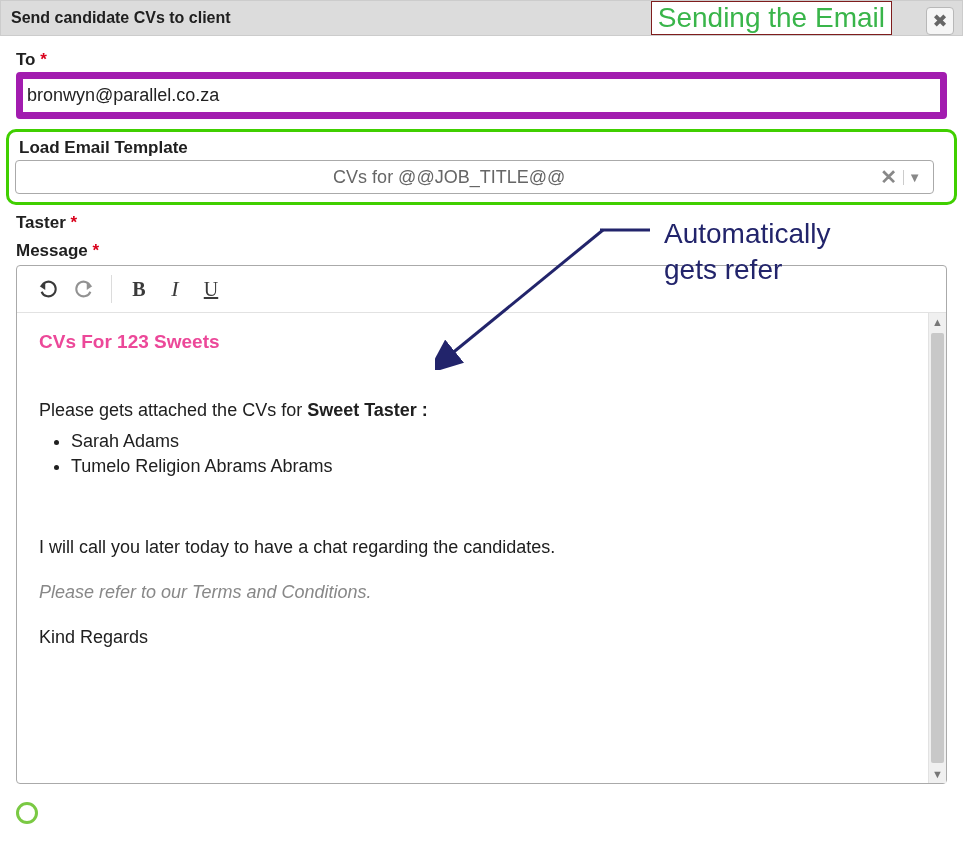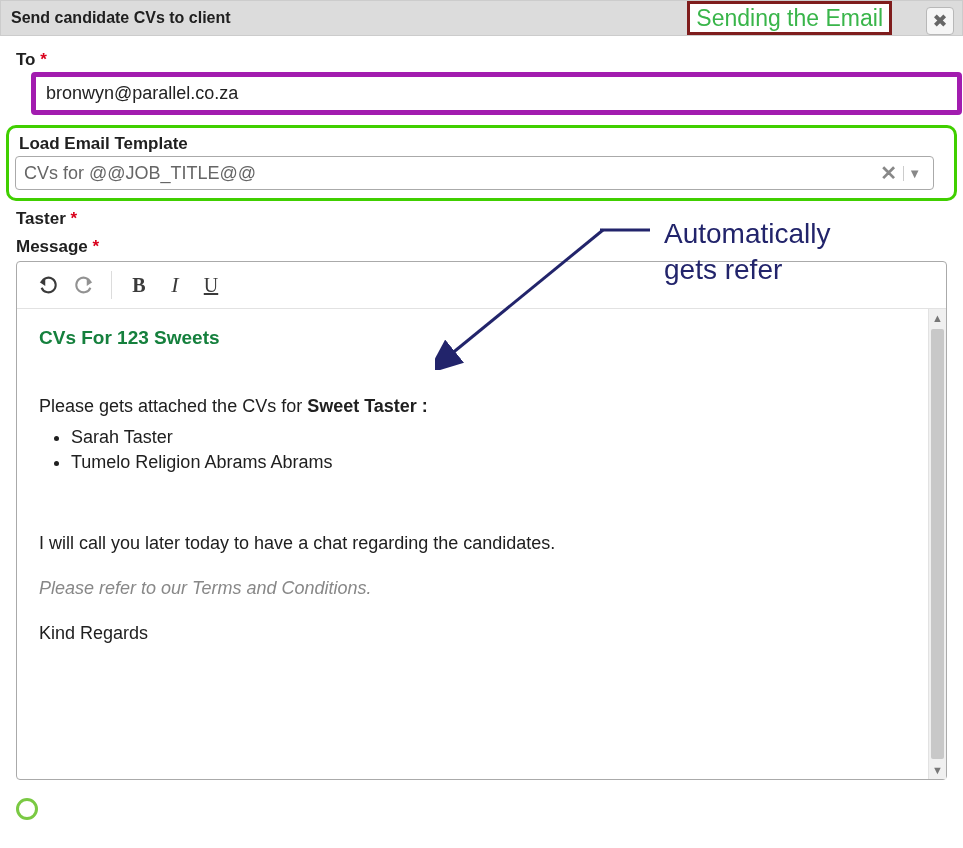--- a/index.html
+++ b/index.html
@@ -25,26 +25,26 @@
       flex: 0 0 auto;
       text-align: right;
     }
     .annotation-banner {
       position: absolute;
       right: 70px;
       top: 0;
       bottom: 0;
       display: flex;
       align-items: center;
-      font-size: 23px;
+      font-size: 28px;
       color: #39b54a;
       font-weight: normal;
       padding: 0 6px;
       background: #fff;
-      border: 3px solid #7f1d1d;
+      border: 1px solid #7f1d1d;
     }
     .close-btn {
       position: absolute;
       right: 8px;
       top: 6px;
       width: 28px;
       height: 28px;
       border: 1px solid #b8b8b8;
       border-radius: 4px;
       background: #f5f5f5;
@@ -59,46 +59,46 @@
     .field-group { margin-top: 8px; }
     .field-label {
       font-weight: bold;
       font-size: 17px;
       display: block;
       margin-bottom: 2px;
     }
     .required { color: #d9001b; }
     .text-input {
       width: 100%;
-      border: 5px solid #a21caf;
+      border: 7px solid #a21caf;
       border-radius: 4px;
-      padding: 6px 10px;
+      padding: 6px 4px;
       font-size: 18px;
       font-family: inherit;
       color: #222;
-      margin-left: 15px;
     }
     .template-box {
       border: 3px solid #40cf00;
       border-radius: 10px;
       padding: 6px 20px 8px 6px;
       margin-top: 10px;
       margin-left: -10px;
       margin-right: -10px;
     }
     .template-box .field-label { margin-left: 4px; }
     .template-select {
       display: flex;
       align-items: center;
       border: 1px solid #aaa;
       border-radius: 4px;
       padding: 4px 8px;
       font-size: 18px;
       color: #666;
       background: #fff;
+      text-align: center;
     }
     .template-select .val {
       flex: 1 1 auto;
       color: #666;
     }
     .template-clear {
       color: #888;
       font-size: 20px;
       font-weight: bold;
       padding: 0 6px;
@@ -146,21 +146,21 @@
 
     .editor-wrap { position: relative; }
     .editor-content {
       padding: 18px 22px 24px 22px;
       font-size: 18px;
       height: 470px;
       overflow-y: auto;
       font-family: "Segoe UI", Arial, sans-serif;
     }
     .editor-content h3 {
-      color: #15803d;
+      color: #ec4899;
       font-size: 19px;
       font-weight: bold;
       margin-bottom: 26px;
     }
     .editor-content p { margin-bottom: 24px; }
     .editor-content p.tight { margin-bottom: 10px; }
     .editor-content ul { margin: 0 0 60px 32px; }
     .editor-content ul li { margin-bottom: 4px; list-style: disc; }
     .italic-note { font-style: italic; color: #888; }
 
@@ -281,21 +281,21 @@
       </div>
 
       <div class="editor-wrap">
         <div class="editor-content">
           <h3>CVs For 123 Sweets</h3>
           <br>
           <p class="tight">
             <span>Please gets attached the CVs for </span><strong>Sweet Taster :</strong>
           </p>
           <ul>
-            <li>Sarah Taster</li>
+            <li>Sarah Adams</li>
             <li>Tumelo Religion Abrams Abrams</li>
           </ul>
           <p>I will call you later today to have a chat regarding the candidates.</p>
           <p class="italic-note">Please refer to our Terms and Conditions.</p>
           <p>Kind Regards</p>
         </div>
         <div class="fake-scrollbar">
           <div class="scroll-arrow-up">▲</div>
           <div class="scroll-thumb"></div>
           <div class="scroll-arrow-down">▼</div>

